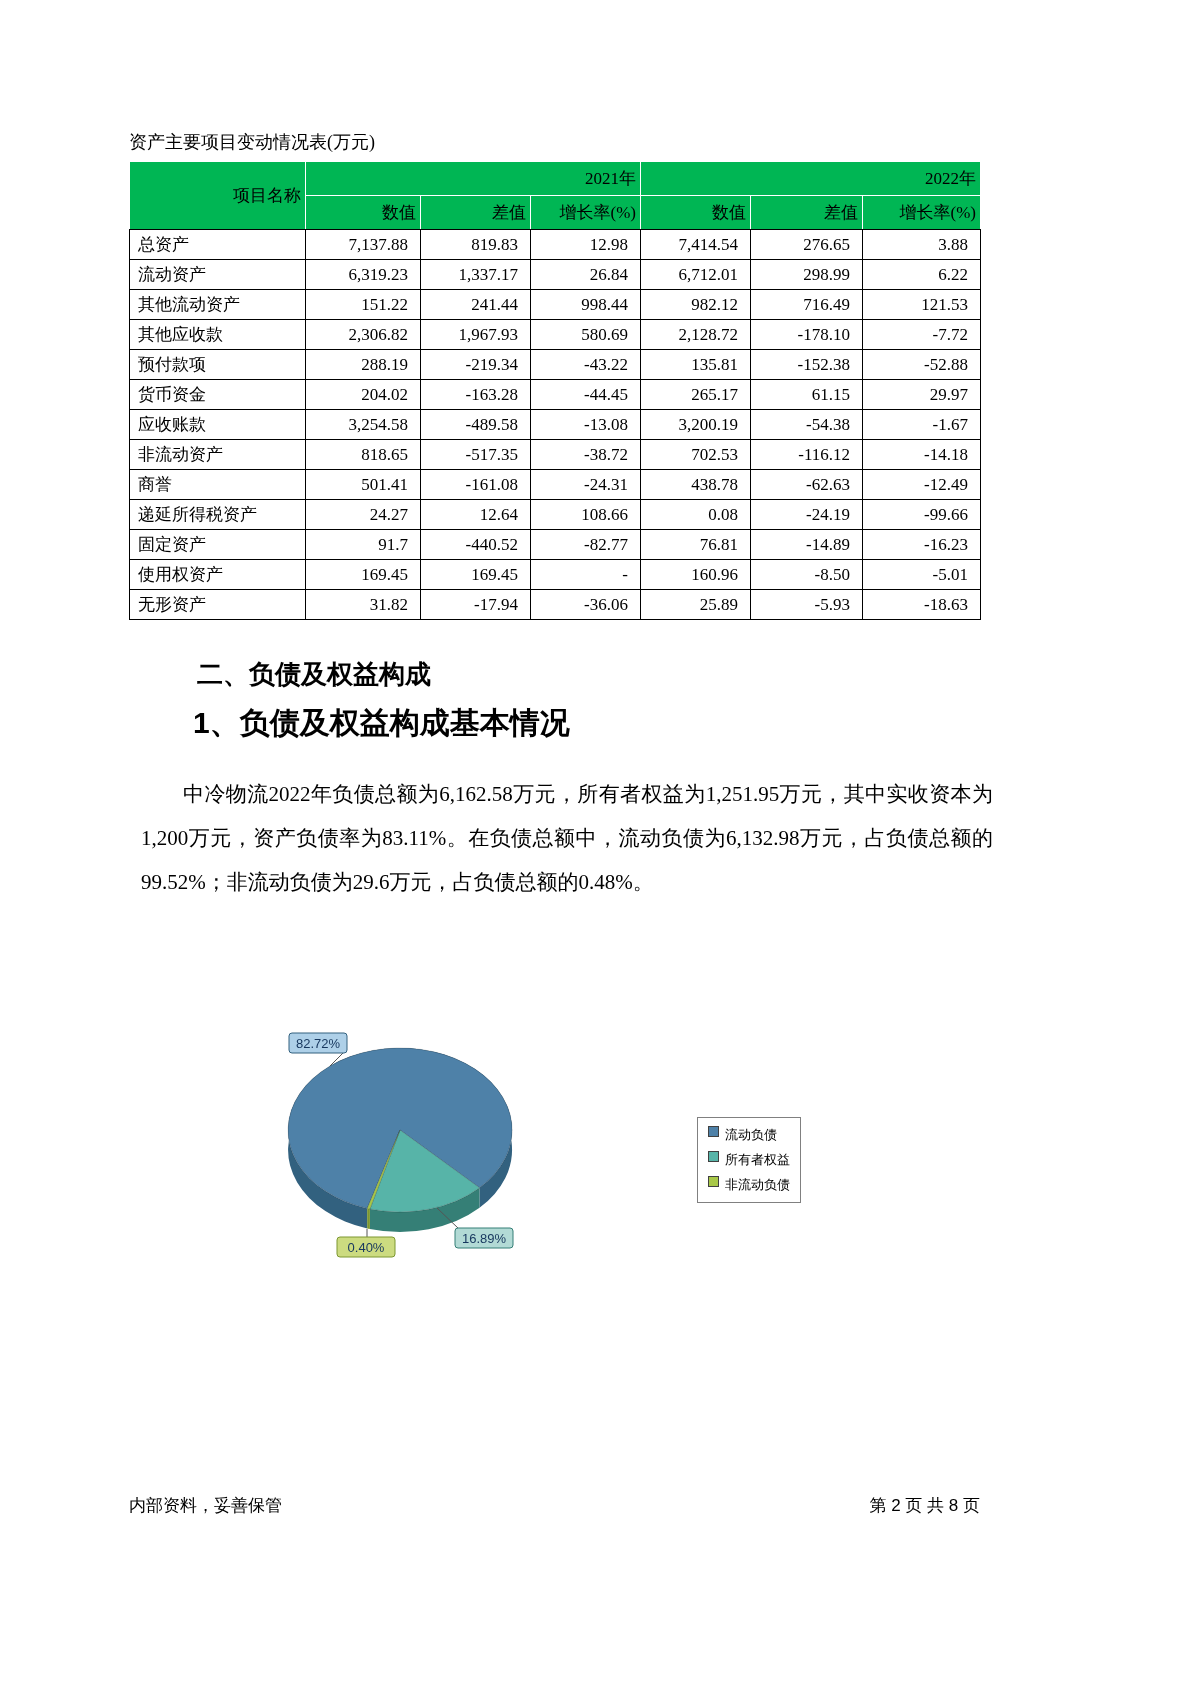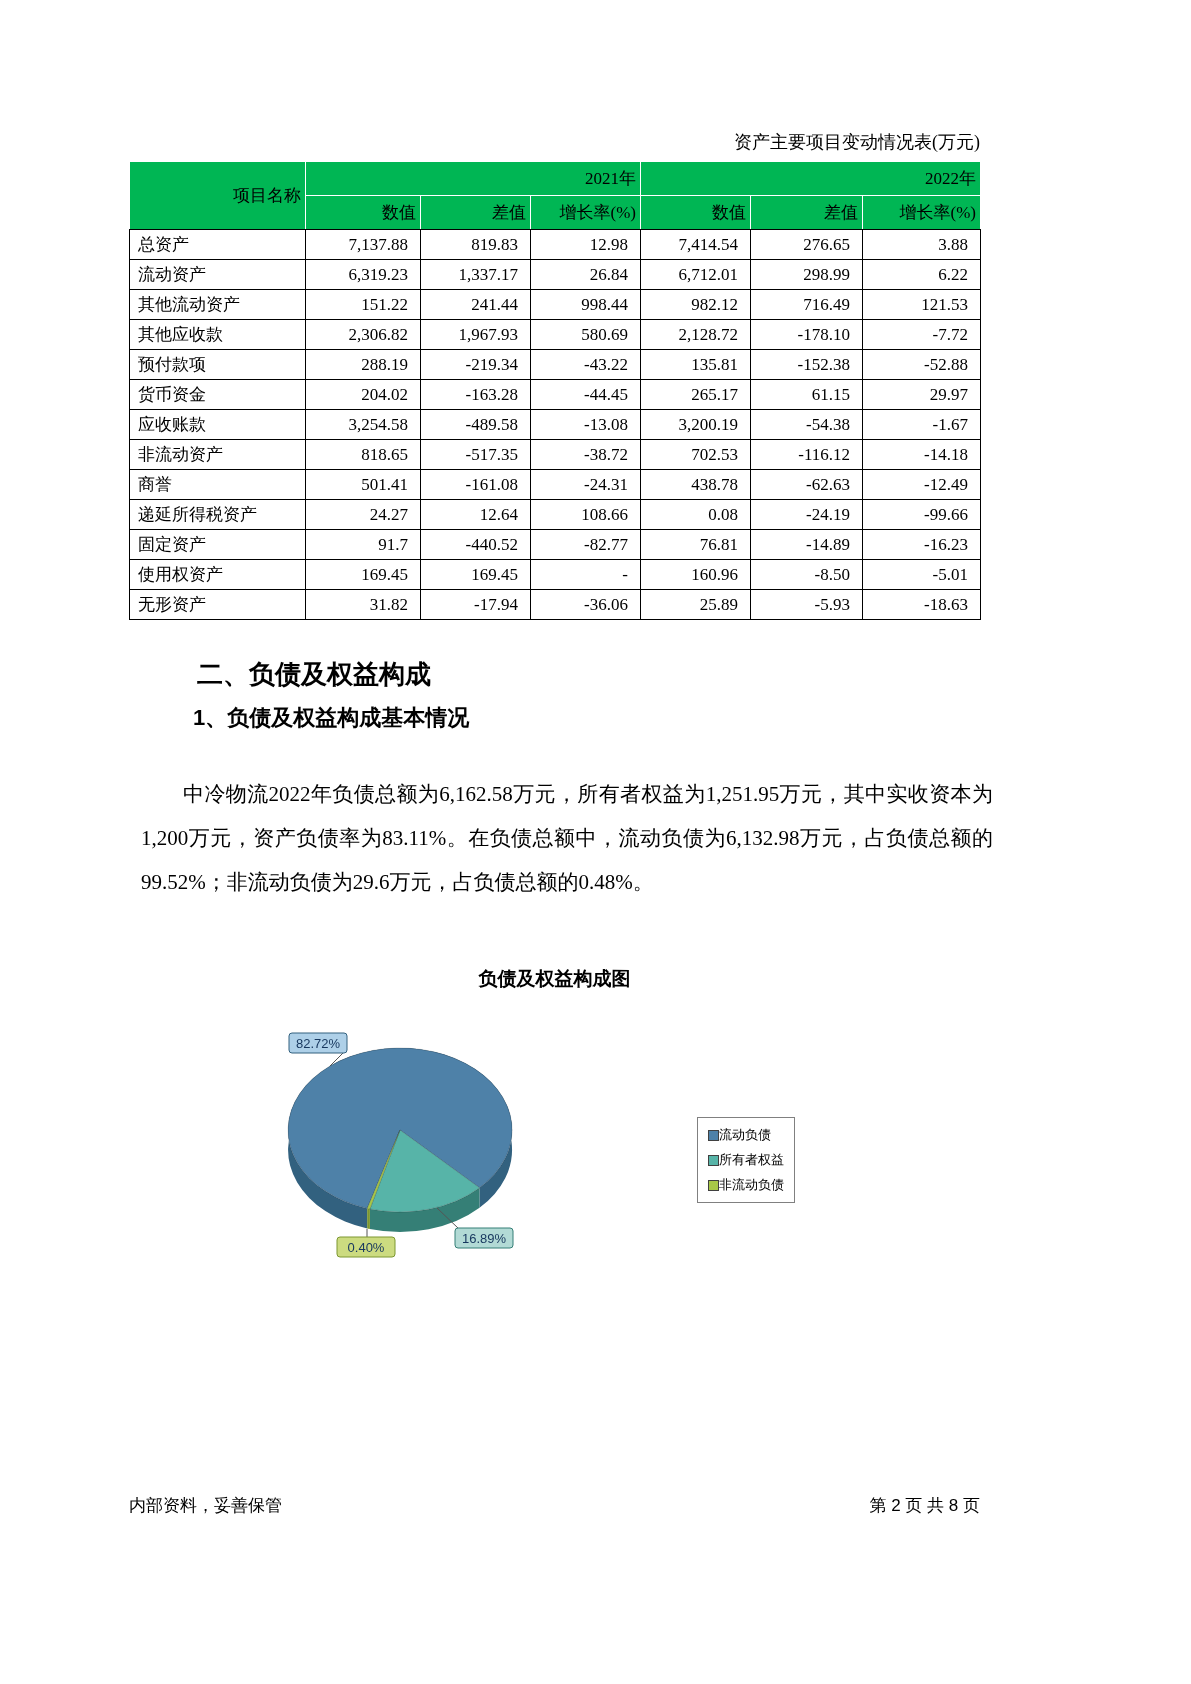--- a/index.html
+++ b/index.html
@@ -1,49 +1,49 @@
 <!DOCTYPE html>
 <html><head>
 <meta charset="utf-8">
 <style>
   *{box-sizing:border-box}
   html,body{margin:0;padding:0;background:#e8e8e8}
   .page{position:relative;width:1191px;height:1684px;margin:0 auto;background:#fff;
         font-family:"Liberation Serif","DejaVu Serif",serif;color:#000;overflow:hidden}
 
-  .table-title{position:absolute;left:129px;top:130px;width:851px;text-align:right;font-size:18px}
+  .table-title{position:absolute;left:129px;top:130px;width:851px;text-align:left;font-size:18px}
 
   .asset-table{position:absolute;left:129px;top:161px;width:851px;border-collapse:collapse;table-layout:fixed}
   .asset-table th{background:#00b654;border:1px solid #fff;font-weight:normal;font-size:17px;
                   height:34px;text-align:right;padding:0 4px}
   .asset-table thead tr:last-child th,
   .asset-table th[rowspan]{border-bottom:1px solid #000}
   .asset-table td{border:1px solid #000;font-size:17px;height:30px;padding:0 12px 0 8px;
                   white-space:nowrap;overflow:hidden}
   .asset-table td.name{text-align:left}
   .asset-table td.num{text-align:right}
 
   .h1{position:absolute;left:193px;top:653px;margin:4px;font-family:"Liberation Sans",sans-serif;
       font-size:26px;font-weight:bold}
   .h2{position:absolute;left:193px;top:703px;margin:0;font-family:"Liberation Sans",sans-serif;
-      font-size:22px;font-weight:bold}
+      font-size:30px;font-weight:bold}
 
   .body-text{position:absolute;left:129px;top:760px;width:852px;margin:12px;font-size:21px;
              line-height:44px;text-align:justify;text-indent:2em}
 
   .chart-title{position:absolute;left:129px;top:966px;width:851px;text-align:center;
                font-family:"Liberation Sans",sans-serif;font-size:19px;font-weight:bold}
 
   .chart-area{position:absolute;left:129px;top:1005px;width:851px;height:320px}
   .chart-area svg{position:absolute;left:0;top:0}
 
   .legend{position:absolute;left:568px;top:112px;border:1px solid #808080;background:#fff;
           padding:8px 10px;display:flex;flex-direction:column;gap:7px;
           font-family:"Liberation Sans",sans-serif;font-size:13px}
-  .legend-item{display:flex;align-items:center;gap:0;white-space:nowrap}
+  .legend-item{display:flex;align-items:flex-start;gap:6px;white-space:nowrap}
   .swatch{width:11px;height:11px;border:1px solid #404040;display:inline-block;flex:0 0 auto}
 
   .footer-left{position:absolute;left:129px;top:1494px;font-family:"Liberation Sans",sans-serif;font-size:17px}
   .footer-right{position:absolute;right:211px;top:1494px;font-family:"Liberation Sans",sans-serif;font-size:17px}
 </style>
 </head>
 <body>
 
 <div class="page">
 
@@ -193,21 +193,20 @@
           <td class="num">-18.63</td>
         </tr>
       </tbody>
   </table>
 
   <h1 class="h1">二、负债及权益构成</h1>
   <h2 class="h2">1、负债及权益构成基本情况</h2>
 
   <p class="body-text">中冷物流2022年负债总额为6,162.58万元，所有者权益为1,251.95万元，其中实收资本为1,200万元，资产负债率为83.11%。在负债总额中，流动负债为6,132.98万元，占负债总额的99.52%；非流动负债为29.6万元，占负债总额的0.48%。</p>
 
-  <div class="chart-title">负债及权益构成图</div>
 
   <div class="chart-area">
     <svg id="pie-svg" width="851" height="320" viewBox="0 0 851 320">
         <path d="M238.3,203.4 A112,82 0 1 1 350.5,182.8 L350.5,202.8 A112,82 0 1 0 238.3,223.4 Z" fill="#32617f"></path>
         <path d="M350.5,182.8 A112,82 0 0 1 240.9,204.0 L240.9,224.0 A112,82 0 0 0 350.5,202.8 Z" fill="#357f76"></path>
         <path d="M240.9,204.0 A112,82 0 0 1 238.2,203.4 L238.2,223.4 A112,82 0 0 0 240.9,224.0 Z" fill="#7c9730"></path>
         <path d="M271,125 L238.3,203.4 A112,82 0 1 1 350.5,182.8 Z" fill="#4e81a8" stroke="rgba(0,0,0,0.3)" stroke-width="0.6"></path>
         <path d="M271,125 L350.5,182.8 A112,82 0 0 1 240.9,204.0 Z" fill="#57b4a8" stroke="rgba(0,0,0,0.3)" stroke-width="0.6"></path>
         <path d="M271,125 L240.9,204.0 A112,82 0 0 1 238.2,203.4 Z" fill="#a8c848" stroke="rgba(0,0,0,0.3)" stroke-width="0.6"></path>
         <line x1="215" y1="47" x2="201" y2="61" stroke="#555" stroke-width="1"></line>

